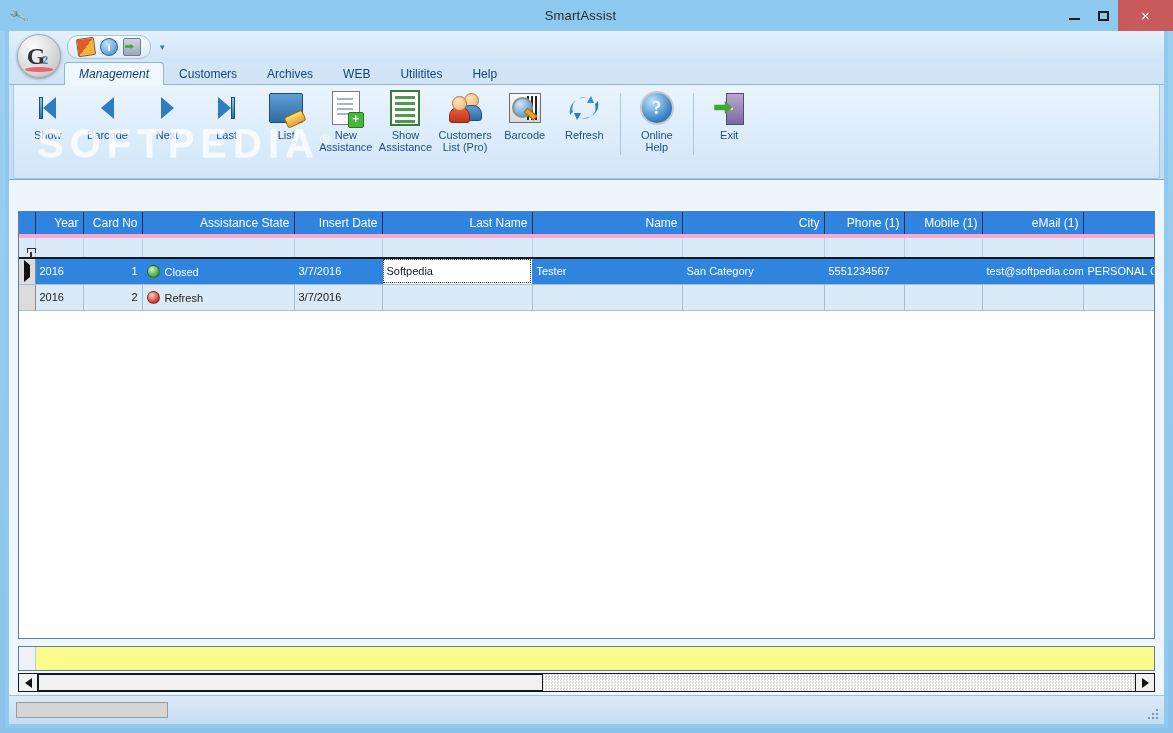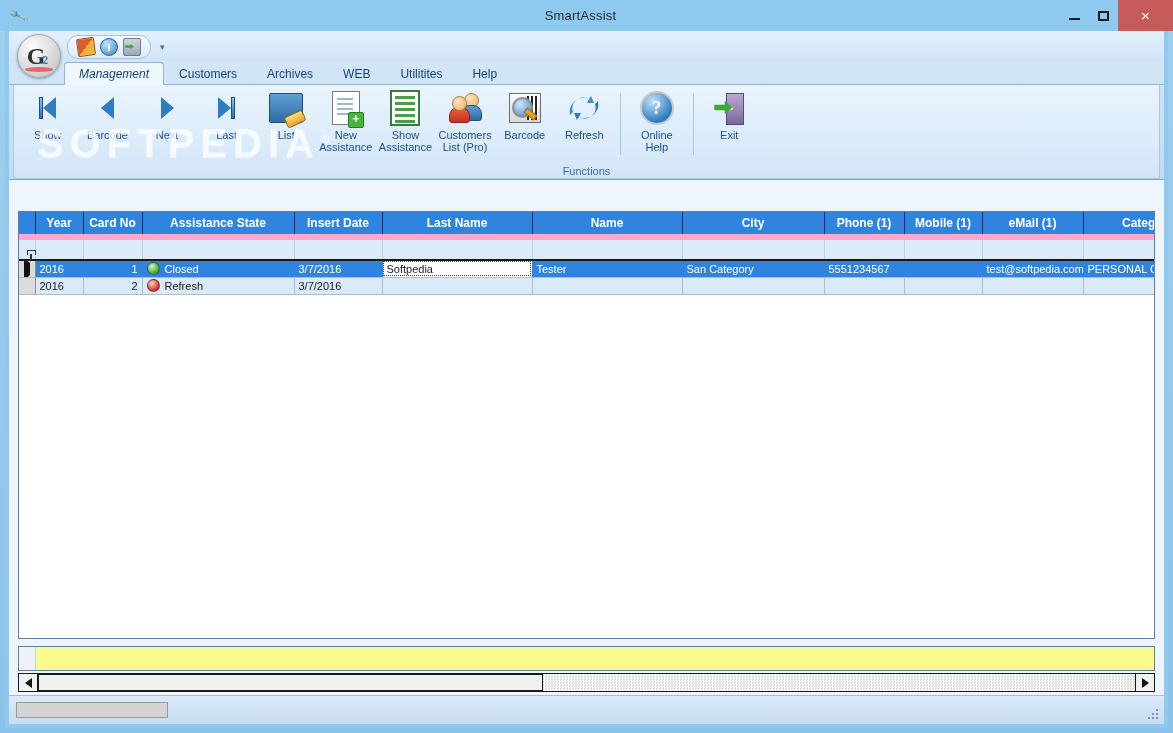--- a/index.html
+++ b/index.html
@@ -229,22 +229,22 @@
     font-size:12px;color:#efefef;
   }
 
   
   .gridwrap{
     position:absolute;left:9px;right:9px;top:180px;bottom:85px;
     background:#fff;border:1px solid #5b7fa0;box-sizing:border-box;overflow:hidden;
   }
   table.grid{border-collapse:collapse;width:100%;table-layout:fixed;}
   table.grid th{
-    background:#2f84e0;color:#fff;font-size:12px;font-weight:bold;text-align:center;
-    padding:4px 4px;border-right:1px solid #0c2f55;border-bottom:6px solid #f9a8d4;
+    background:#2f84e0;color:#fff;font-size:12px;font-weight:normal;text-align:right;
+    padding:4px 4px;border-right:1px solid #0c2f55;border-bottom:4px solid #f9a8d4;
     height:22px;box-sizing:border-box;white-space:nowrap;overflow:hidden;
   }
   th.indicator{width:16px;background:#2f84e0;border-right:1px solid #0c2f55;padding:0;}
   .ind-glyph{
     width:7px;height:11px;margin:0 auto;
     background:repeating-linear-gradient(#fff 0 2px,transparent 2px 4px);
   }
   tr.filterrow td{
     background:#dbeaf7;height:19px;border-bottom:2px solid #16181a;
     border-right:1px solid #b9cfe2;padding:0 4px;font-size:11px;
@@ -256,21 +256,21 @@
     width:9px;height:10px;margin:0 auto;position:relative;
   }
   .funnel:before{
     content:"";position:absolute;left:0;top:0;width:9px;height:5px;border:1px solid #333;
     box-sizing:border-box;border-bottom:none;
   }
   .funnel:after{
     content:"";position:absolute;left:3px;top:4px;width:2px;height:6px;background:#333;
   }
   tr.datarow td{
-    font-size:11px;padding:1px 4px;height:17px;box-sizing:border-box;
+    font-size:11px;padding:1px 4px;height:26px;box-sizing:border-box;
     border-right:1px solid #a8bfd2;border-bottom:1px solid #a8bfd2;
     white-space:nowrap;overflow:hidden;color:#1a1a1a;
   }
   tr.datarow.selected td{background:#2f84e0;color:#fff;border-right:1px solid #2f84e0;}
   tr.datarow.selected td.rowsel{
     background:#dcdcdc;border-right:1px solid #8a8a8a;width:16px;padding:0;text-align:center;
   }
   tr.datarow.alt td{background:#dbeaf7;}
   tr.datarow.alt td.rowsel{background:#dcdcdc;border-right:1px solid #8a8a8a;width:16px;padding:0;}
   .rowarrow{
@@ -517,21 +517,20 @@
                     <span class="door"></span>
                     <span class="knob"></span>
                     <span class="arr"></span>
                   </span>
               </span>
               <span class="lbl">Exit</span>
             </div>
 
           </div>
         </div>
-        <div class="grouplabel">Functions</div>
       </div>
 
       <div class="watermark"><span>SOFTPEDIA</span><sup>®</sup></div>
     </div>
 
 
     <div class="gridwrap">
       <table class="grid">
         <colgroup>
           <col style="width:16px">

